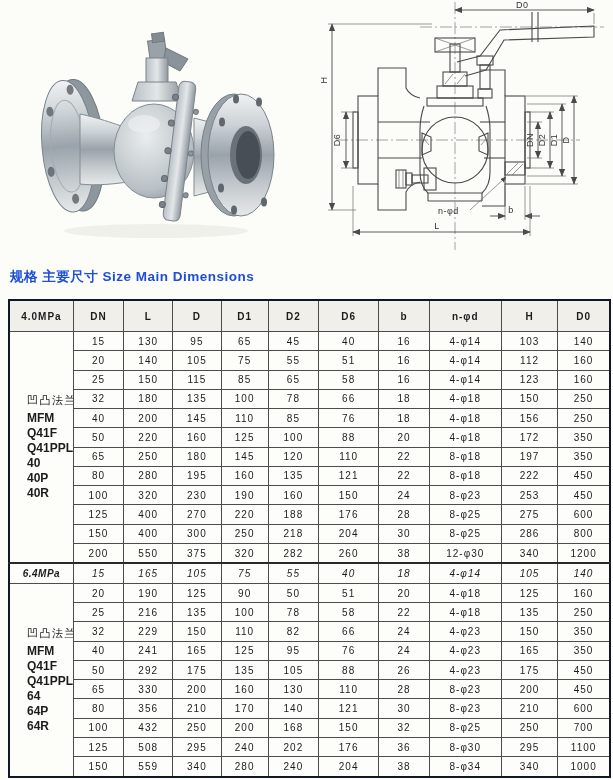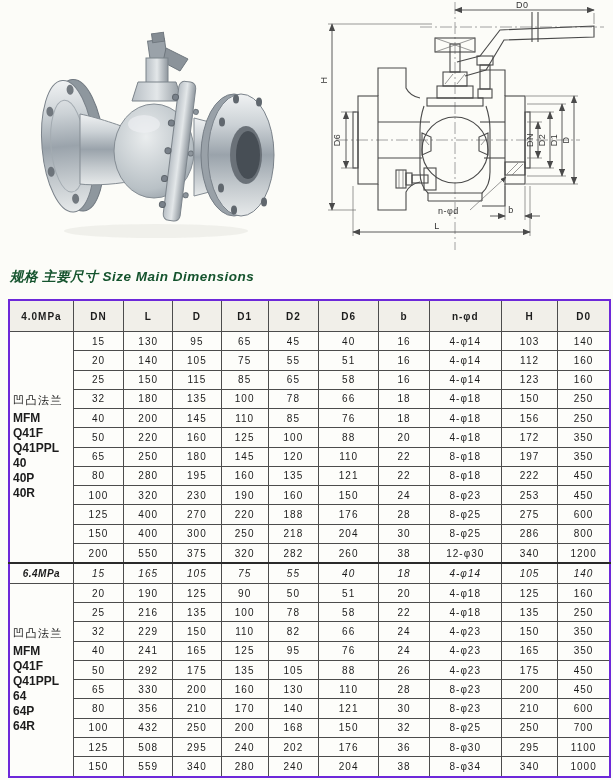--- a/index.html
+++ b/index.html
@@ -5,35 +5,35 @@
   html,body{margin:0;padding:0;}
   body{
     width:613px;height:780px;position:relative;overflow:hidden;
     background:#fcfcf8;font-family:"Liberation Sans",sans-serif;
   }
   .figure{position:absolute;}
   #photo-fig{left:28px;top:18px;width:250px;height:235px;}
   #draw-fig{left:320px;top:0px;width:293px;height:262px;}
   #heading{
     position:absolute;left:10px;top:268px;
-    font-size:13.5px;font-weight:bold;color:#14532d;letter-spacing:.5px;
-    font-family:"Liberation Sans",sans-serif;white-space:nowrap;font-style:italic;
+    font-size:13.5px;font-weight:bold;color:#1d4ed8;letter-spacing:.5px;
+    font-family:"Liberation Sans",sans-serif;white-space:nowrap;
   }
   #table-wrap{position:absolute;left:8px;top:299px;}
   table{
     border-collapse:collapse;table-layout:fixed;width:603px;height:479px;
-    background:#fdfdfa;border:2px solid #6d28d9;
+    background:#fdfdfa;border:2px solid #0f172a;
   }
   th,td{
     border:1px solid #4c4c4c;padding:0;text-align:center;
     font-family:"Liberation Sans",sans-serif;font-size:10px;
     letter-spacing:1px;color:#1c1c1c;overflow:hidden;white-space:nowrap;
   }
   tr.hdr th{background:#f1efe9;height:30px;font-weight:bold;letter-spacing:1px;}
-  td.side{text-align:left;padding-left:3px;vertical-align:middle;letter-spacing:0;}
+  td.side{text-align:left;padding-left:17px;vertical-align:middle;letter-spacing:0;}
   td.side div{font-weight:bold;font-size:12px;line-height:15px;letter-spacing:0;}
   td.side div.cjk{font-weight:normal;font-size:11px;letter-spacing:1.5px;margin-bottom:3px;}
   td.pressure,th.pressure{font-weight:bold;letter-spacing:.5px;}
   tr.section-start td{border-top:2px solid #2a2a2a;font-style:italic;}
   
   .ln{fill:none;stroke:#4a4a4a;stroke-width:1.1;}
   .thin{fill:none;stroke:#6d6d6d;stroke-width:.7;}
   .dim{fill:none;stroke:#4a4a4a;stroke-width:.9;}
   .cl{fill:none;stroke:#8a8a8a;stroke-width:.8;stroke-dasharray:12 3 2 3;}
   text.dl{font-family:"Liberation Sans",sans-serif;font-size:9px;fill:#333;letter-spacing:.5px;}

